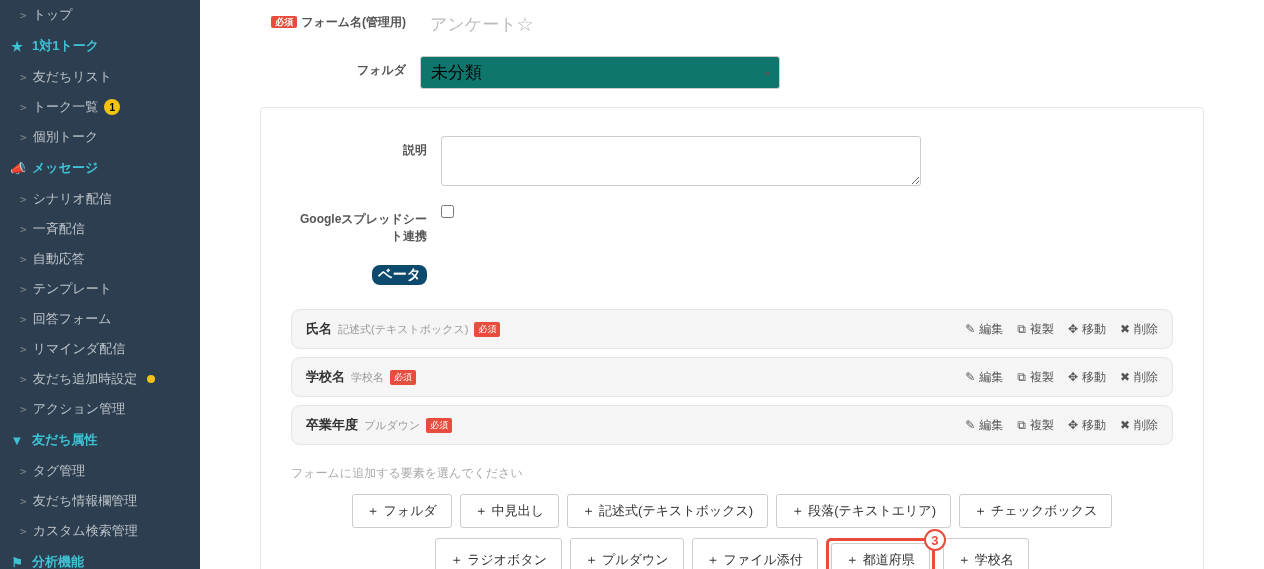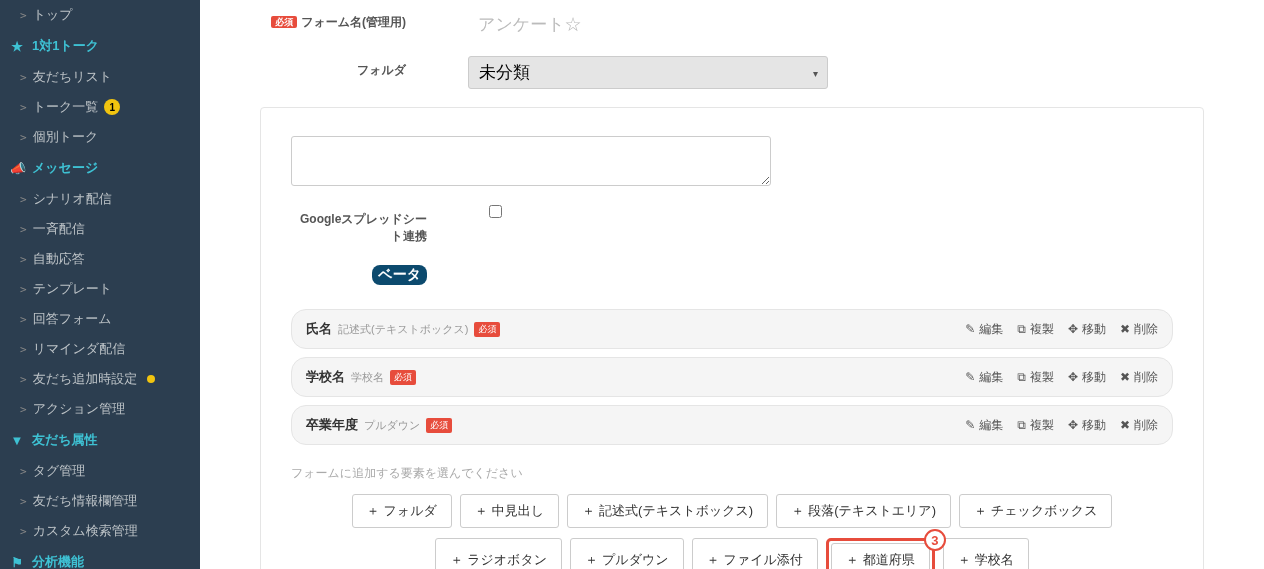--- a/index.html
+++ b/index.html
@@ -8,33 +8,33 @@
 .sidebar { width: 200px; background: #2c3e50; color: #bdc3c7; flex-shrink: 0; }
 .sidebar-item { padding: 6px 12px; font-size: 13px; cursor: pointer; display: flex; align-items: center; gap: 6px; }
 .sidebar-section { padding: 7px 10px; color: #3ec1d3; font-weight: bold; display: flex; align-items: center; gap: 8px; font-size: 13px; }
 .sidebar-sub { padding-left: 20px; }
 .chev { font-family: monospace; color: #888; font-size: 11px; }
 .badge-yellow { background: #f1c40f; color: #000; border-radius: 50%; width: 16px; height: 16px; display: inline-flex; align-items: center; justify-content: center; font-size: 10px; font-weight: bold; }
 .dot-yellow { width: 8px; height: 8px; background: #f1c40f; border-radius: 50%; display: inline-block; margin-left: 4px; }
 .icon { display: inline-block; width: 14px; text-align: center; }
 
 .main { flex: 1; padding: 0 20px; background: #fff; }
-.form-row { display: flex; align-items: flex-start; padding: 8px 0; gap: 48px; }
+.form-row { display: flex; align-items: flex-start; padding: 8px 0; }
 .form-label { width: 200px; text-align: right; padding-right: 14px; font-weight: bold; font-size: 12px; color: #555; padding-top: 6px; }
 .form-control { flex: 1; }
 .required-badge { background: #e74c3c; color: #fff; font-size: 9px; padding: 1px 4px; border-radius: 2px; margin-right: 4px; vertical-align: middle; }
 .beta-badge { background: #0c4a6e; color: #fff; font-size: 14px; padding: 1px 6px; border-radius: 8px; display: inline-block; margin-top: 20px; }
 input[type=text], select, textarea { border: 1px solid #ccc; border-radius: 3px; padding: 6px 10px; font-size: 17px; width: 320px; }
-select { width: 360px; appearance: none; background: #e5e5e5; }
+select { width: 360px; appearance: none; background: #0f766e; }
 .select-wrap { position: relative; display: inline-block; }
 .select-wrap::after { content: "▾"; position: absolute; right: 10px; top: 50%; transform: translateY(-50%); color: #555; pointer-events: none; font-size: 10px; }
 textarea { width: 480px; height: 50px; resize: both; }
 
 .panel { background: #fff; border: 1px solid #e5e5e5; border-radius: 4px; padding: 20px 30px; margin: 10px 40px 20px 40px; }
-.field-row { background: #f5f5f5; border: 1px solid #e5e5e5; border-radius: 15px; padding: 10px 14px; margin-bottom: 8px; display: flex; align-items: center; justify-content: space-between; }
+.field-row { background: #f5f5f5; border: 1px solid #e5e5e5; border-radius: 9px; padding: 10px 14px; margin-bottom: 8px; display: flex; align-items: center; justify-content: space-between; }
 .field-left { display: flex; align-items: center; gap: 6px; }
 .field-name { font-weight: bold; color: #333; }
 .field-type { color: #999; font-size: 11px; }
 .field-actions { display: flex; gap: 14px; font-size: 12px; color: #555; }
 .field-actions span { cursor: pointer; display: flex; align-items: center; gap: 4px; }
 .add-hint { text-align: left; color: #aaa; font-size: 12px; margin: 20px 0 12px; }
 .add-buttons { display: flex; flex-wrap: wrap; gap: 8px; justify-content: center; margin-bottom: 10px; }
 .btn { background: #fff; border: 1px solid #ccc; border-radius: 3px; padding: 7px 14px; font-size: 13px; cursor: pointer; color: #333; display: inline-flex; align-items: center; gap: 4px; }
 .highlight-box { border: 3px solid #e74c3c; border-radius: 5px; padding: 2px; display: inline-block; position: relative; }
 .highlight-num { position: absolute; top: -12px; right: -14px; width: 22px; height: 22px; border: 2px solid #e74c3c; color: #e74c3c; border-radius: 50%; background: #fff; display: flex; align-items: center; justify-content: center; font-weight: bold; font-size: 13px; }
@@ -132,20 +132,21 @@
       <div class="form-label"><span class="required-badge">必須</span><span>フォーム名(管理用)</span></div>
       <div class="form-control"><input type="text" style="color: rgb(187, 187, 187); border: none;" value="アンケート☆"></div>
     </div>
     <div class="form-row">
       <div class="form-label">フォルダ</div>
       <div class="form-control"><div class="select-wrap"><select><option>未分類</option></select></div></div>
     </div>
 
     <div class="panel">
       <div class="form-row">
+        <div class="form-label" style="width:150px">説明</div>
         <div class="form-control"><textarea style=""></textarea></div>
       </div>
       <div class="form-row">
         <div class="form-label" style="width:150px">
           <span>Googleスプレッドシート連携</span><br>
           <span class="beta-badge">ベータ</span>
         </div>
         <div class="form-control"><input type="checkbox" style=""></div>
       </div>
 

